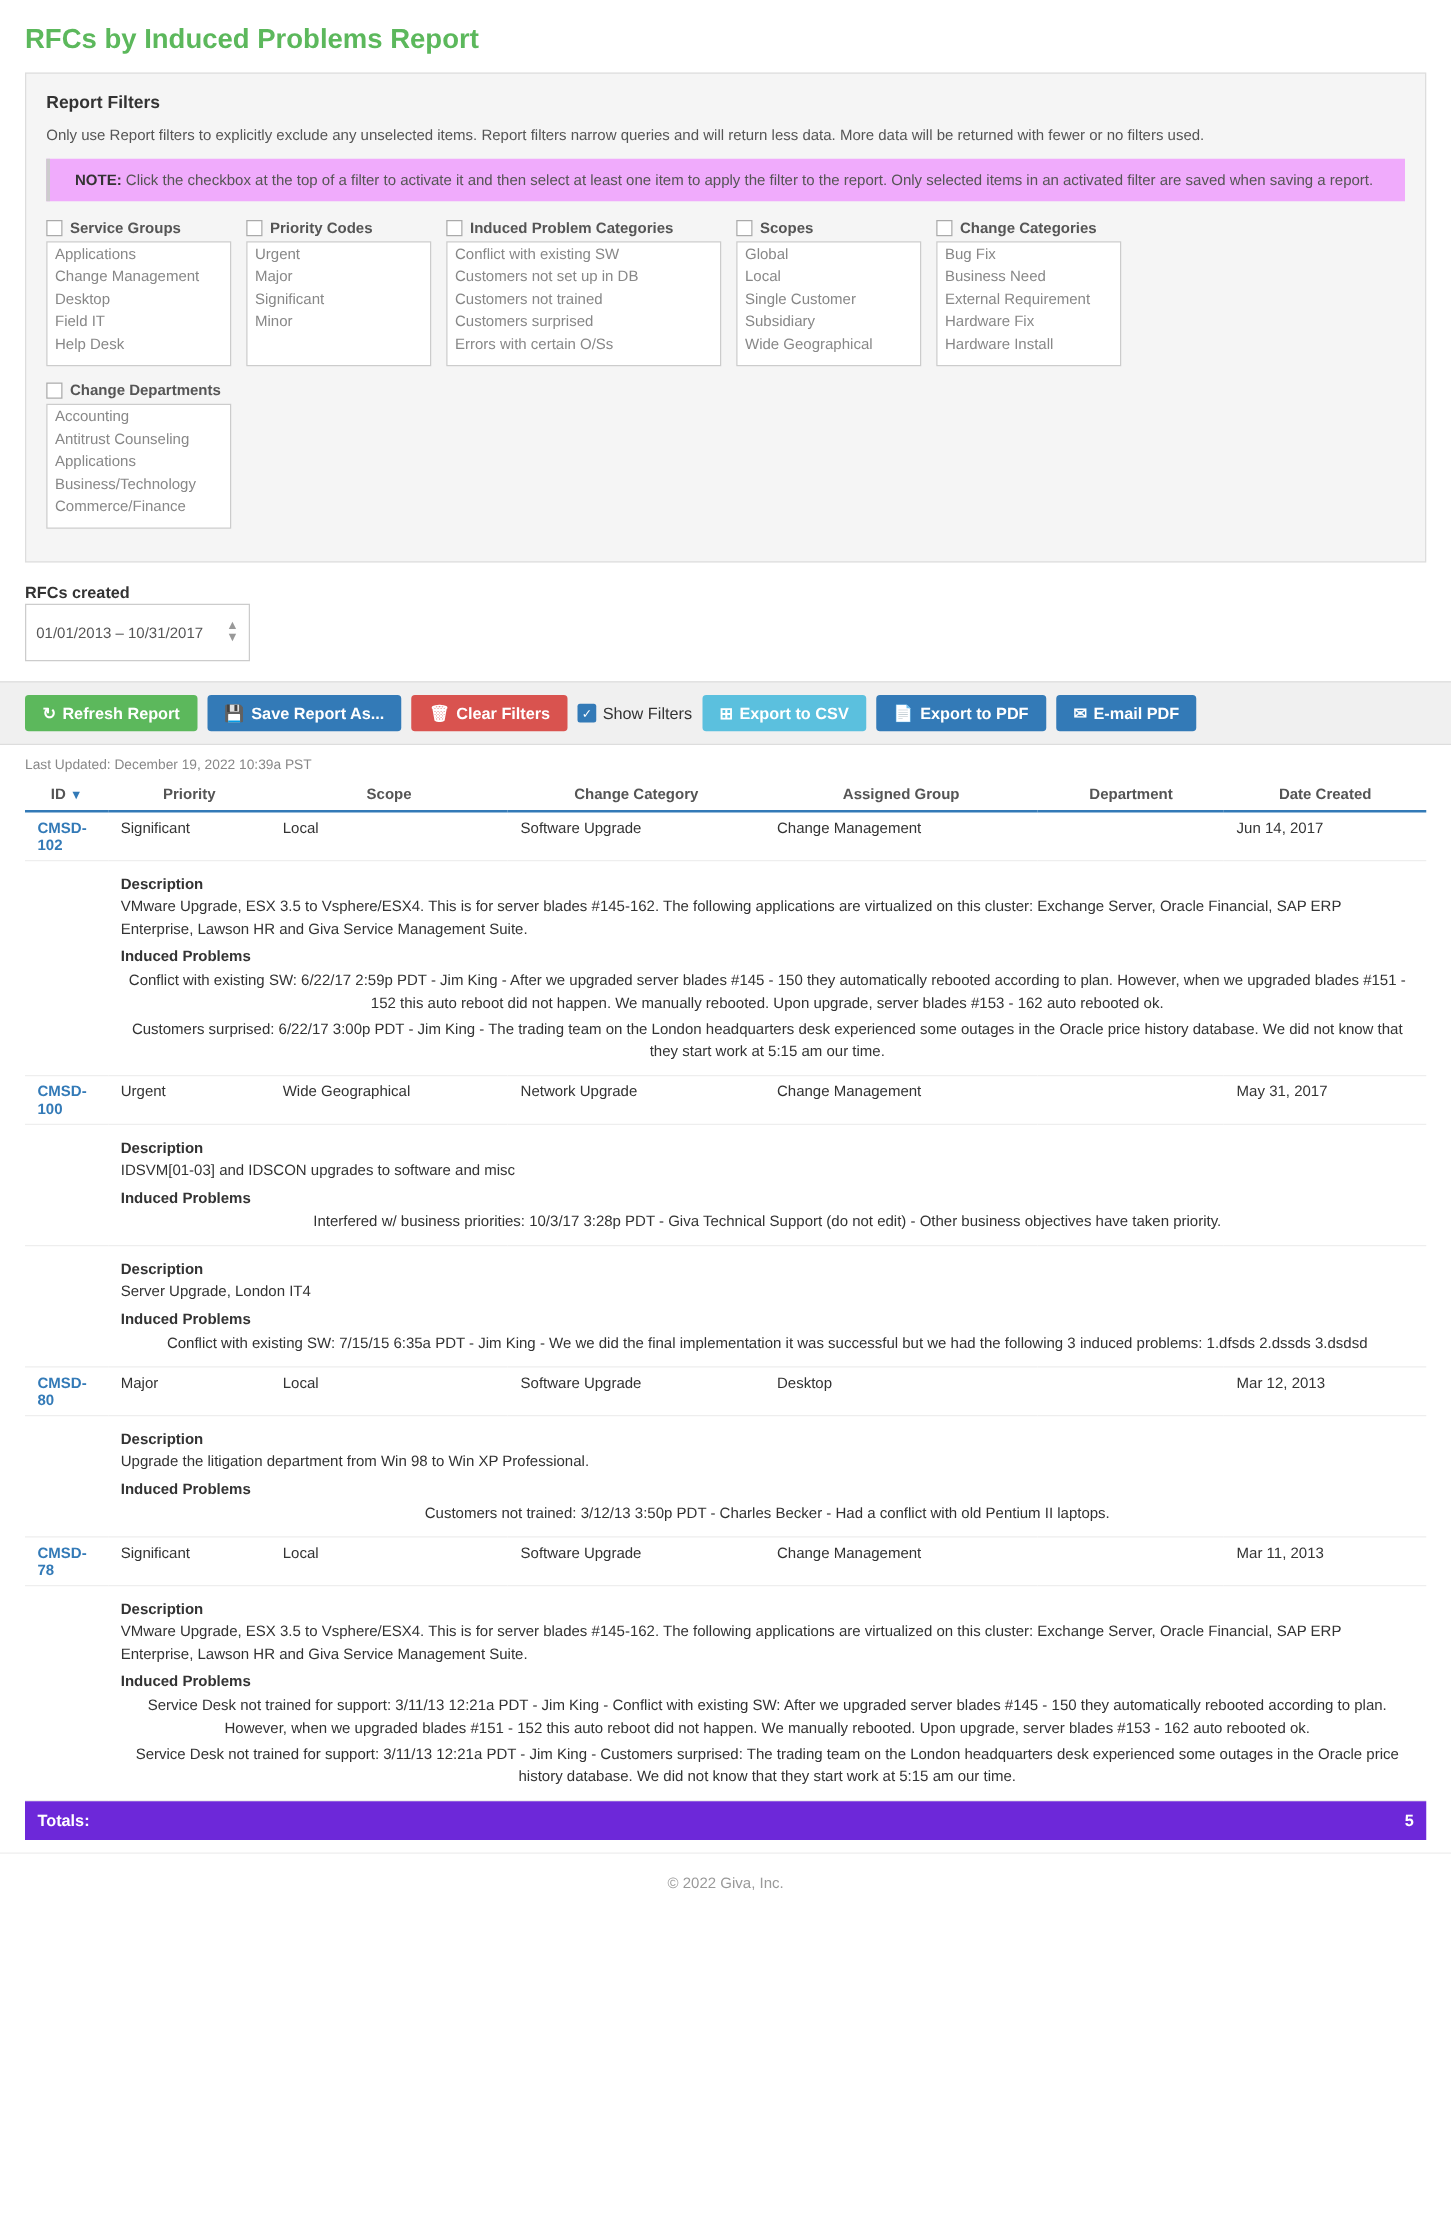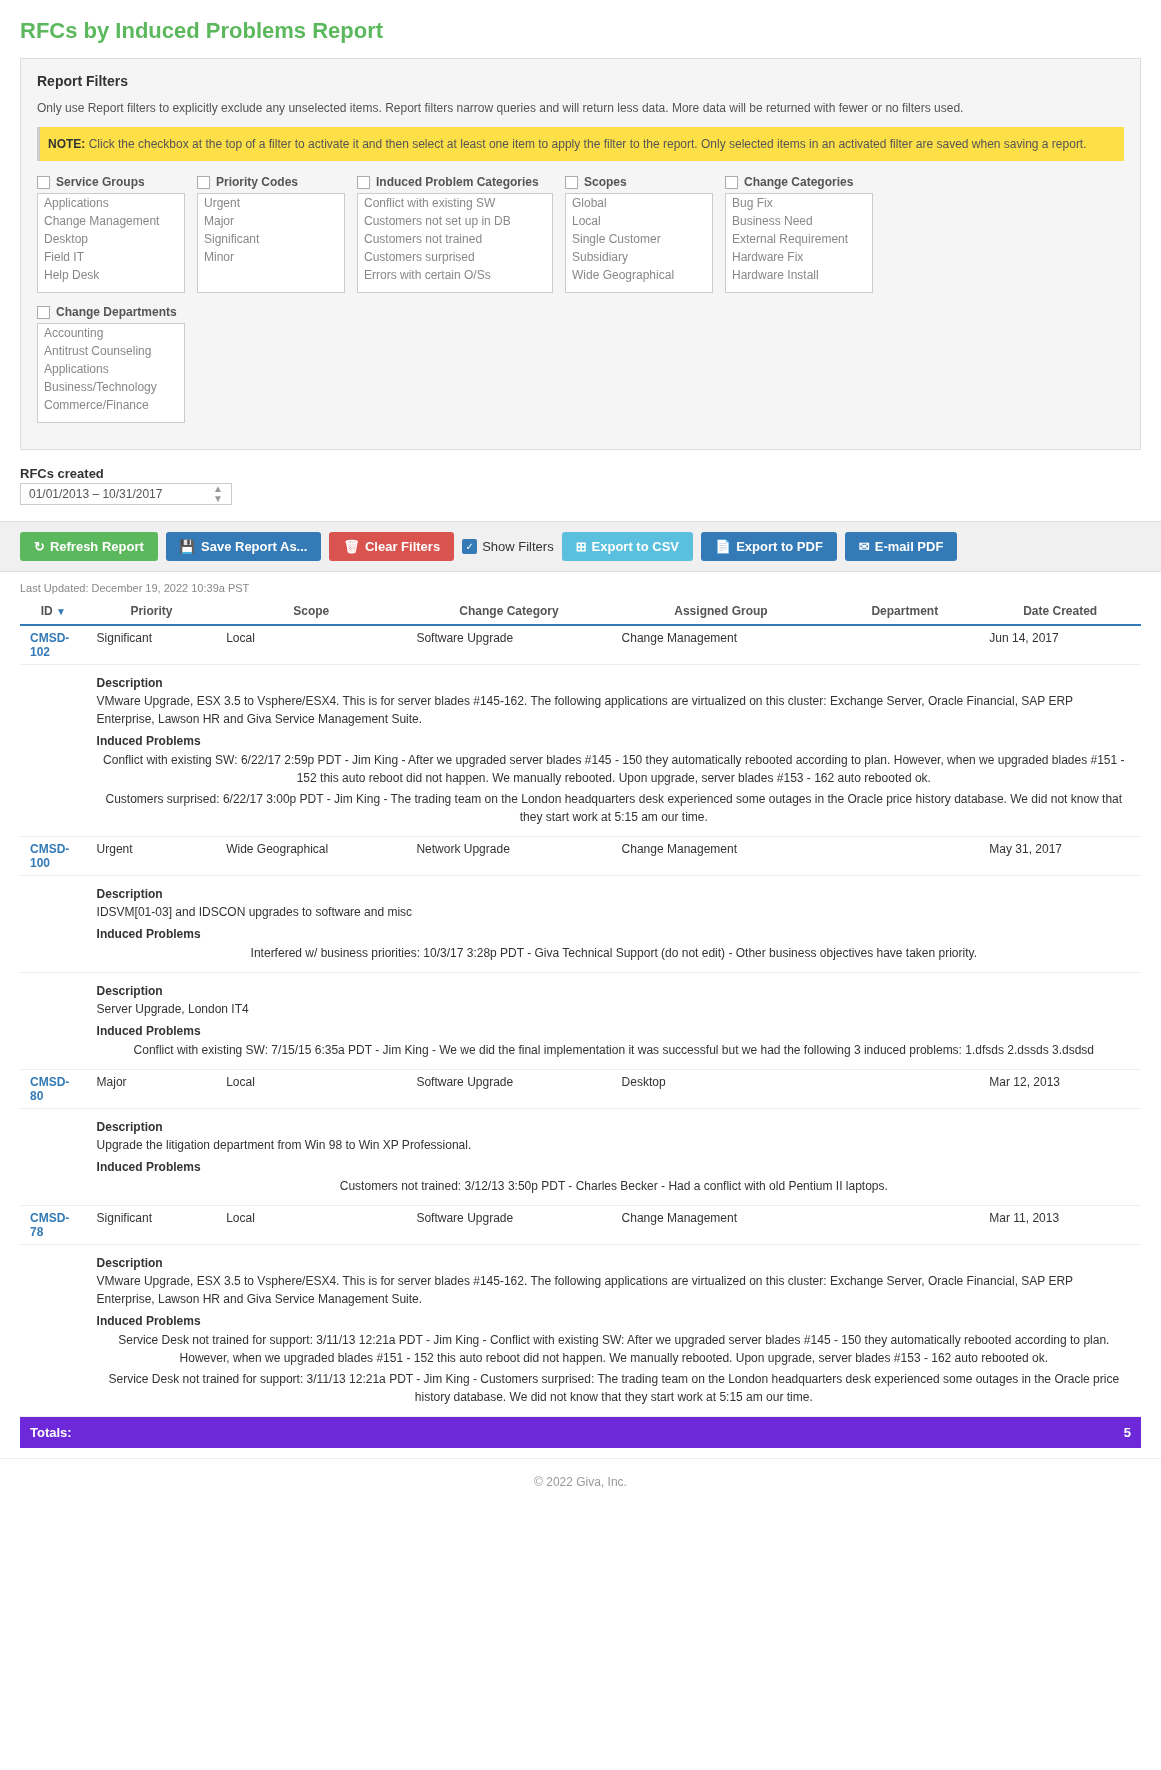--- a/index.html
+++ b/index.html
@@ -4,35 +4,35 @@
   <style>
     * { box-sizing: border-box; margin: 0; padding: 0; }
     body { font-family: Arial, sans-serif; font-size: 13px; color: #333; background: #fff; width: 1161px; }
 
     .page-title { color: #5cb85c; font-size: 22px; font-weight: bold; padding: 18px 20px 14px; }
 
     .report-filters-section { background: #f5f5f5; border: 1px solid #ddd; margin: 0 20px 16px; padding: 14px 16px; }
     .report-filters-title { font-weight: bold; font-size: 14px; margin-bottom: 10px; }
 
     .filter-note { font-size: 12px; color: #555; margin-bottom: 10px; line-height: 1.5; }
-    .filter-note-box { border-left: 3px solid #ccc; padding: 8px 8px; background: #fde047; margin-bottom: 14px; font-size: 12px; color: #555; line-height: 1.5; }
+    .filter-note-box { border-left: 3px solid #ccc; padding: 8px 20px; background: #f0abfc; margin-bottom: 14px; font-size: 12px; color: #555; line-height: 1.5; }
     .filter-note-box strong { color: #333; }
 
     .filters-row { display: flex; flex-wrap: wrap; gap: 12px; margin-bottom: 12px; }
     .filter-group { display: flex; flex-direction: column; min-width: 140px; }
     .filter-group-header { display: flex; align-items: center; gap: 6px; margin-bottom: 4px; font-size: 12px; font-weight: bold; color: #555; }
     .filter-checkbox { width: 13px; height: 13px; border: 1px solid #aaa; background: #fff; display: inline-block; flex-shrink: 0; }
     .filter-listbox { border: 1px solid #ccc; background: #fff; height: 100px; overflow-y: auto; width: 148px; }
     .filter-listbox-item { padding: 2px 6px; font-size: 12px; color: #888; cursor: default; }
 
     .filter-group-wide .filter-listbox { width: 220px; }
 
     .rfc-created-section { margin: 0 20px 16px; }
     .rfc-created-label { font-weight: bold; font-size: 13px; margin-bottom: 2px; }
-    .date-range-input { border: 1px solid #ccc; padding: 0 8px; font-size: 12px; color: #555; background: #fff; display: flex; align-items: center; justify-content: space-between; width: 212px; cursor: pointer; }
+    .date-range-input { border: 1px solid #ccc; padding: 12px 8px; font-size: 12px; color: #555; background: #fff; display: flex; align-items: center; justify-content: space-between; width: 180px; cursor: pointer; }
     .date-range-input .arrows { color: #999; font-size: 10px; display: flex; flex-direction: column; line-height: 1; }
 
     .toolbar { display: flex; align-items: center; gap: 8px; padding: 10px 20px; background: #f0f0f0; border-top: 1px solid #ddd; border-bottom: 1px solid #ddd; margin-bottom: 6px; }
     .btn { display: flex; align-items: center; gap: 5px; padding: 7px 14px; border: none; border-radius: 3px; cursor: pointer; font-size: 13px; font-weight: bold; }
     .btn-green { background: #5cb85c; color: #fff; }
     .btn-blue { background: #337ab7; color: #fff; }
     .btn-red { background: #d9534f; color: #fff; }
     .btn-teal { background: #5bc0de; color: #fff; }
     .btn-pdf { background: #337ab7; color: #fff; }
     .btn-email { background: #337ab7; color: #fff; }
@@ -97,21 +97,21 @@
         <div class="filter-listbox-item">Significant</div>
         <div class="filter-listbox-item">Minor</div>
       </div>
     </div>
 
     <div class="filter-group filter-group-wide">
       <div class="filter-group-header">
         <div class="filter-checkbox"></div>
         <span>Induced Problem Categories</span>
       </div>
-      <div class="filter-listbox" style="width:196px;">
+      <div class="filter-listbox" style="width:220px;">
         <div class="filter-listbox-item">Conflict with existing SW</div>
         <div class="filter-listbox-item">Customers not set up in DB</div>
         <div class="filter-listbox-item">Customers not trained</div>
         <div class="filter-listbox-item">Customers surprised</div>
         <div class="filter-listbox-item">Errors with certain O/Ss</div>
       </div>
     </div>
 
     <div class="filter-group">
       <div class="filter-group-header">

